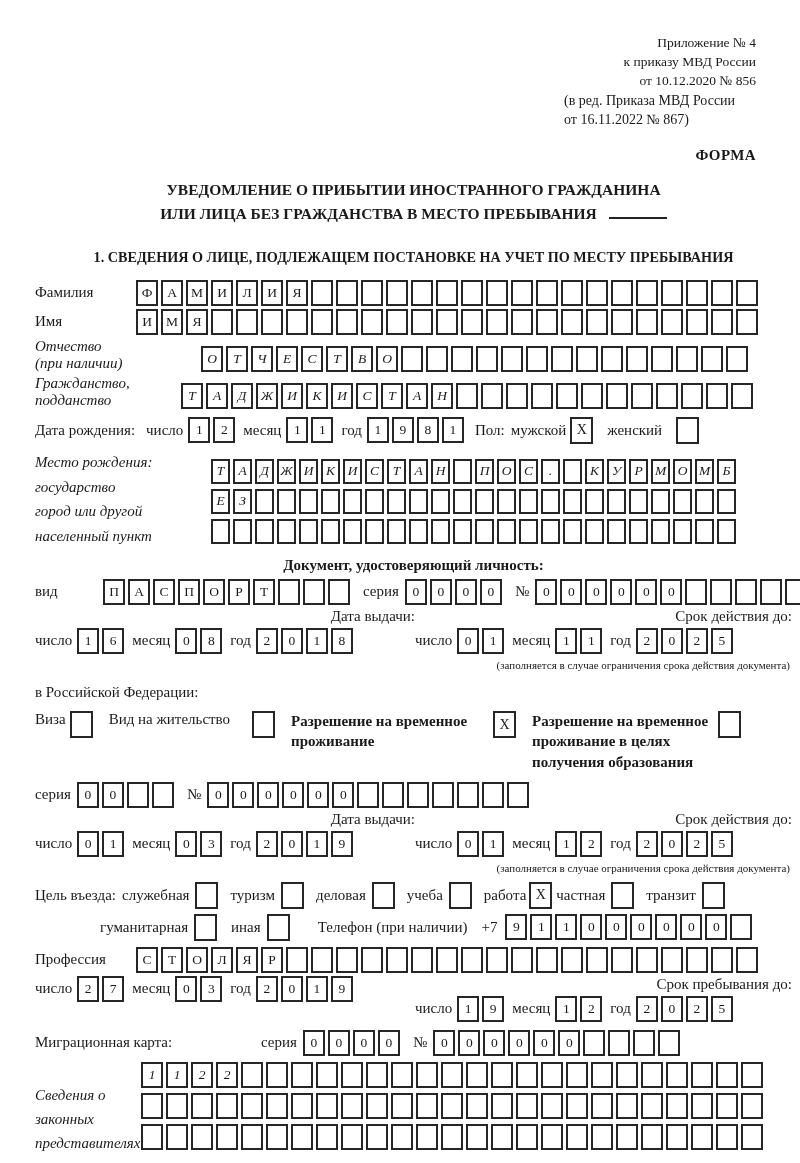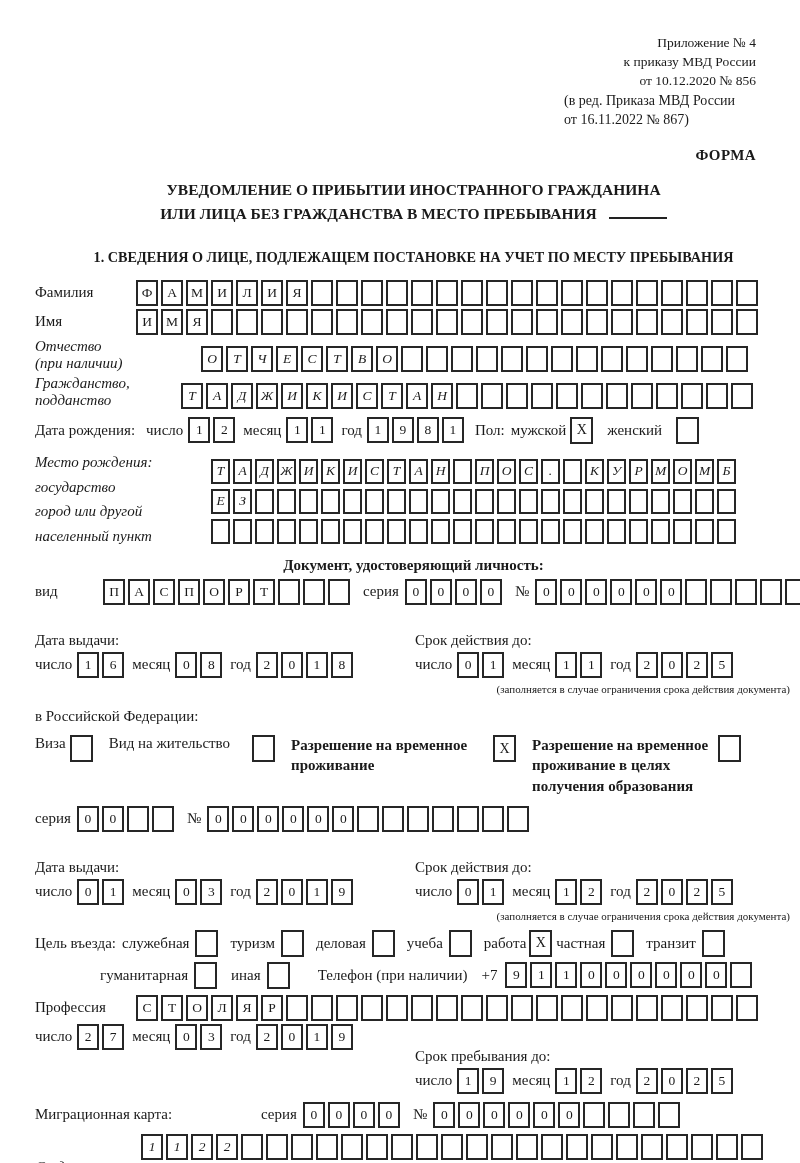--- a/index.html
+++ b/index.html
@@ -46,21 +46,21 @@
     font-size: 14px; margin-left: 6px; background: #fff;
   }
 
   .stack { display: flex; flex-direction: column; }
   .gap3 > * { margin-bottom: 5px; }
 
   .center-b { text-align: center; font-weight: bold; margin: 8px 0 5px; }
   .twocol { display: flex; margin-top: 2px; }
   .col-l { width: 380px; flex: none; }
   .col-r { flex: 1; }
-  .col-h { text-align: left; margin-bottom: 3px; margin-top: 24px; }
+  .col-h { text-align: right; margin-bottom: 3px; }
   .note-r { text-align: right; font-size: 11px; margin: 2px 2px 8px 0; }
 
   .intro { margin-top: 6px; line-height: 1.75; }
   .cbrow { display: flex; align-items: flex-start; margin: 6px 0 10px; }
   .cbitem { display: flex; align-items: flex-start; margin-right: 16px; }
   .cbl-c { line-height: 1.35; font-weight: bold; }
   .wl1 { width: 196px; flex: none; }
   .wl2 { width: 180px; flex: none; }
 
   .purpose .lbl2 { margin-left: 12px; }

